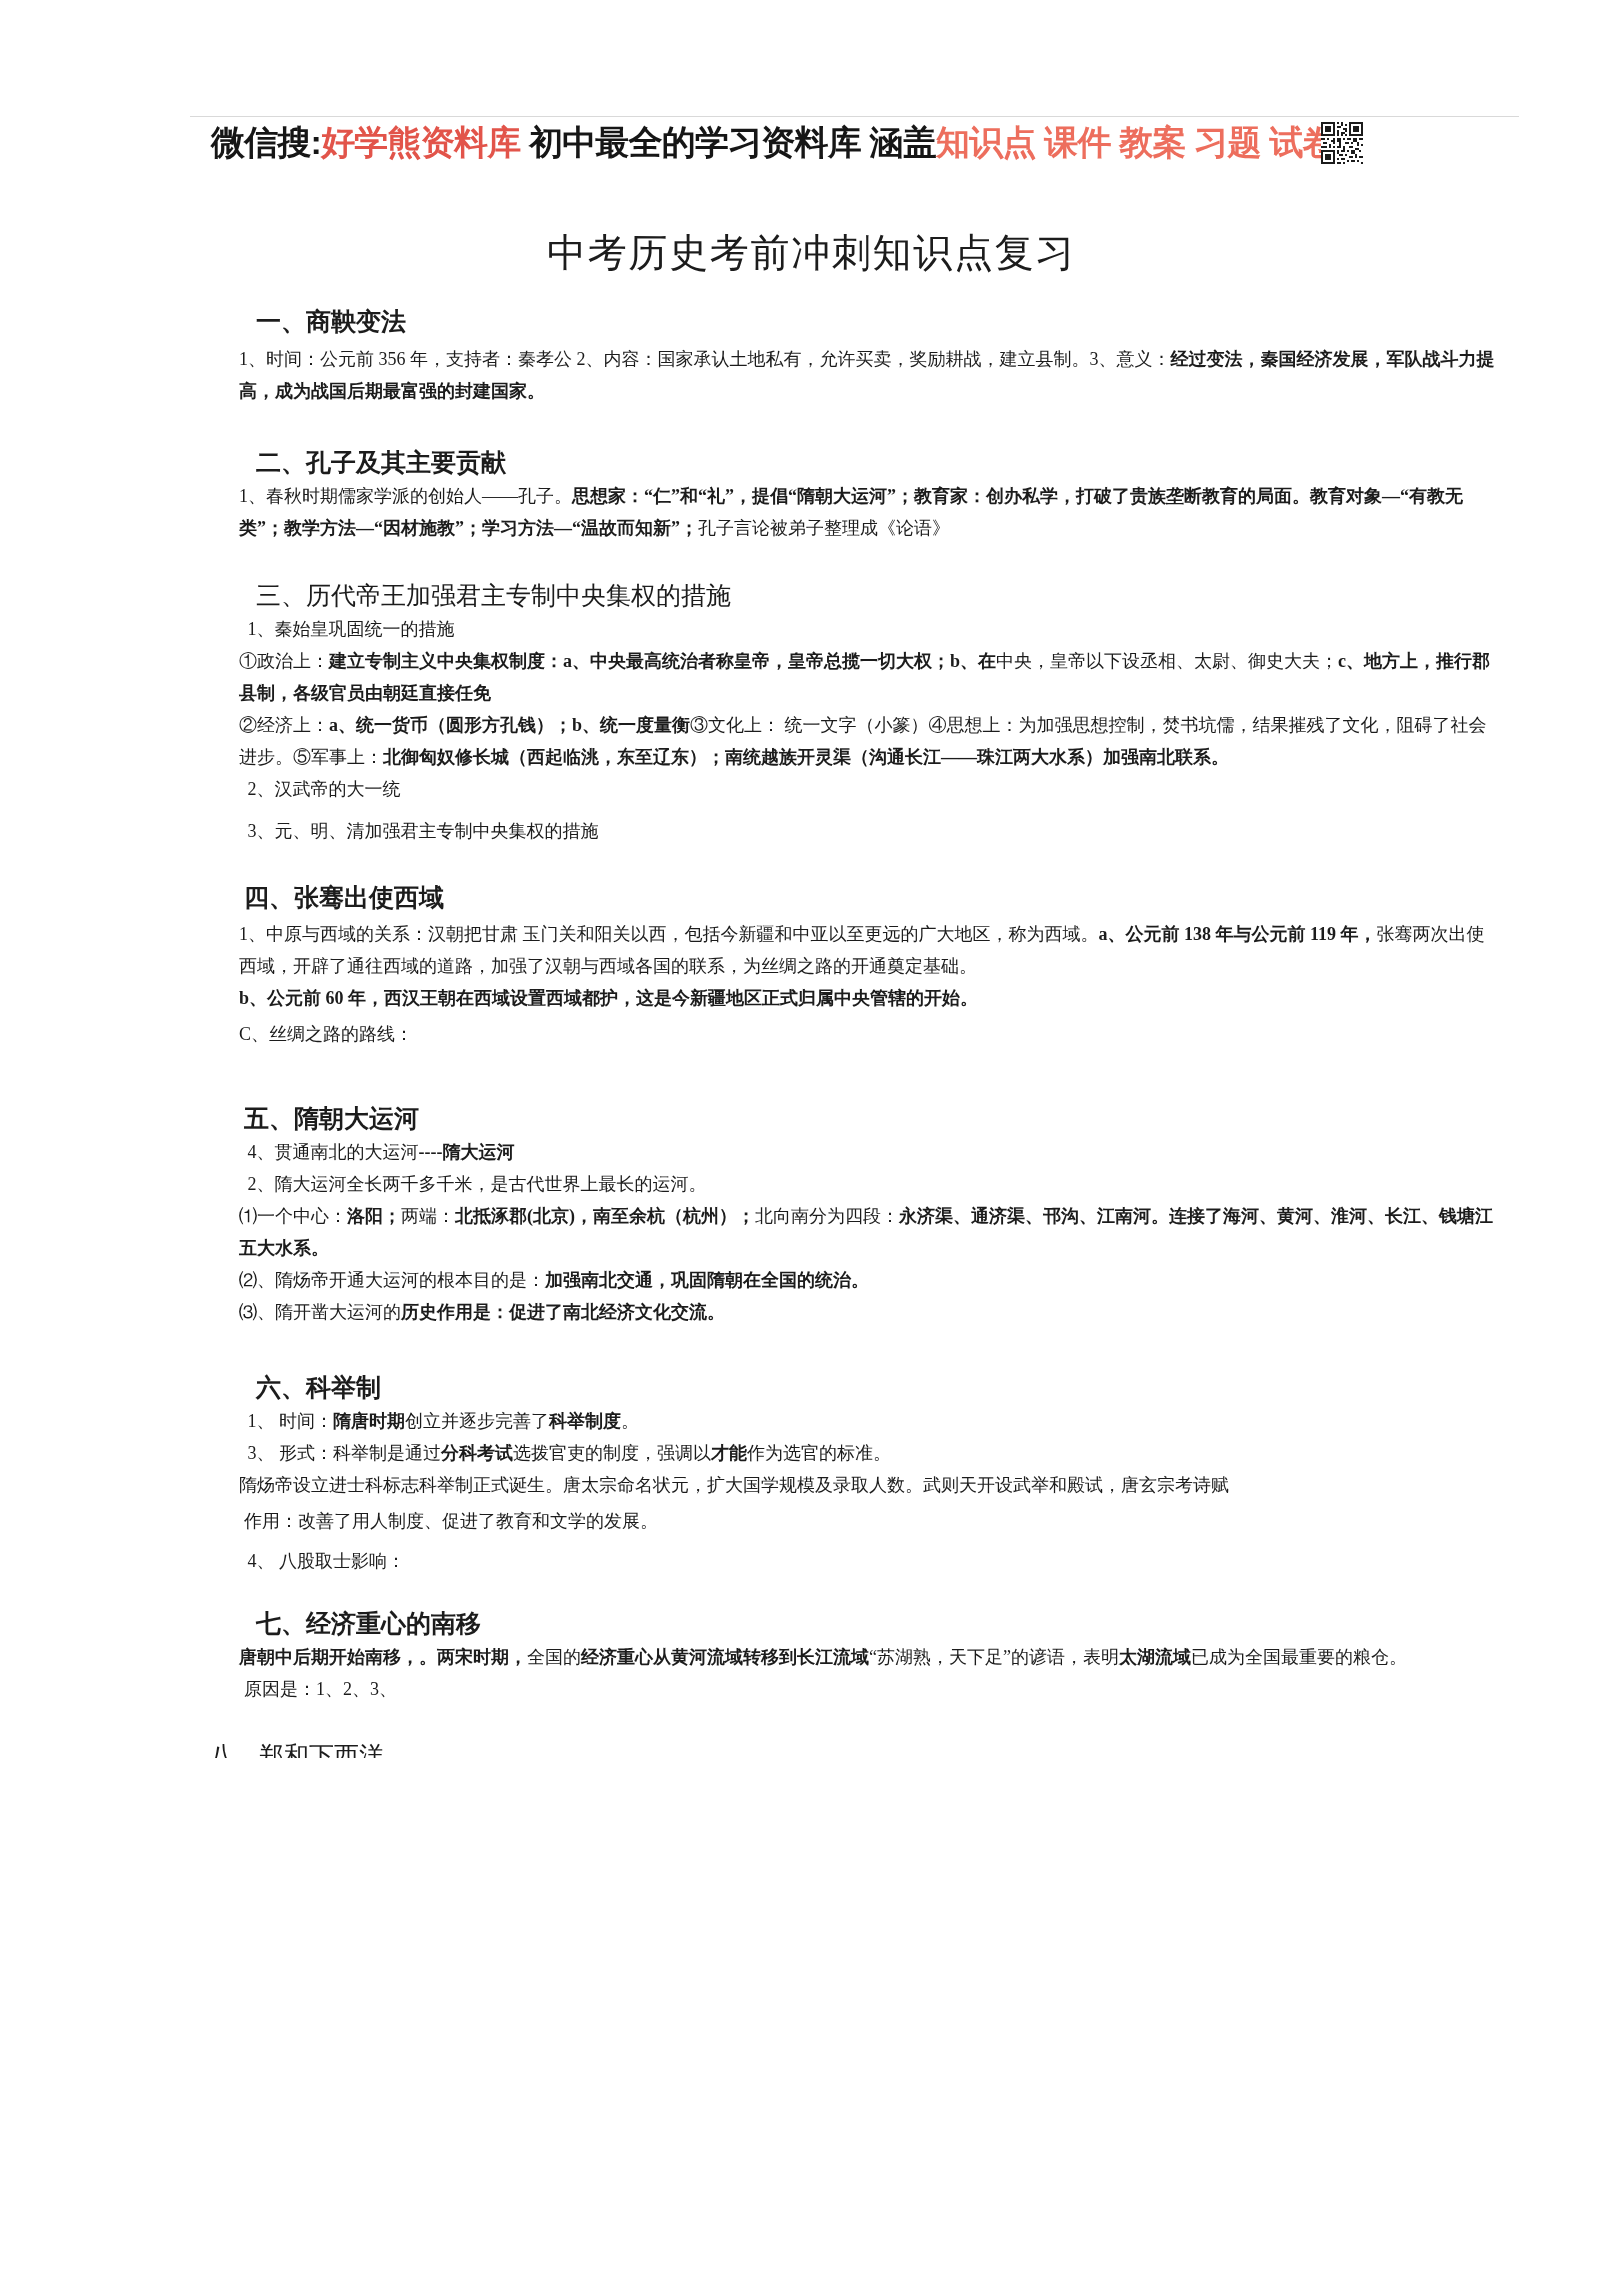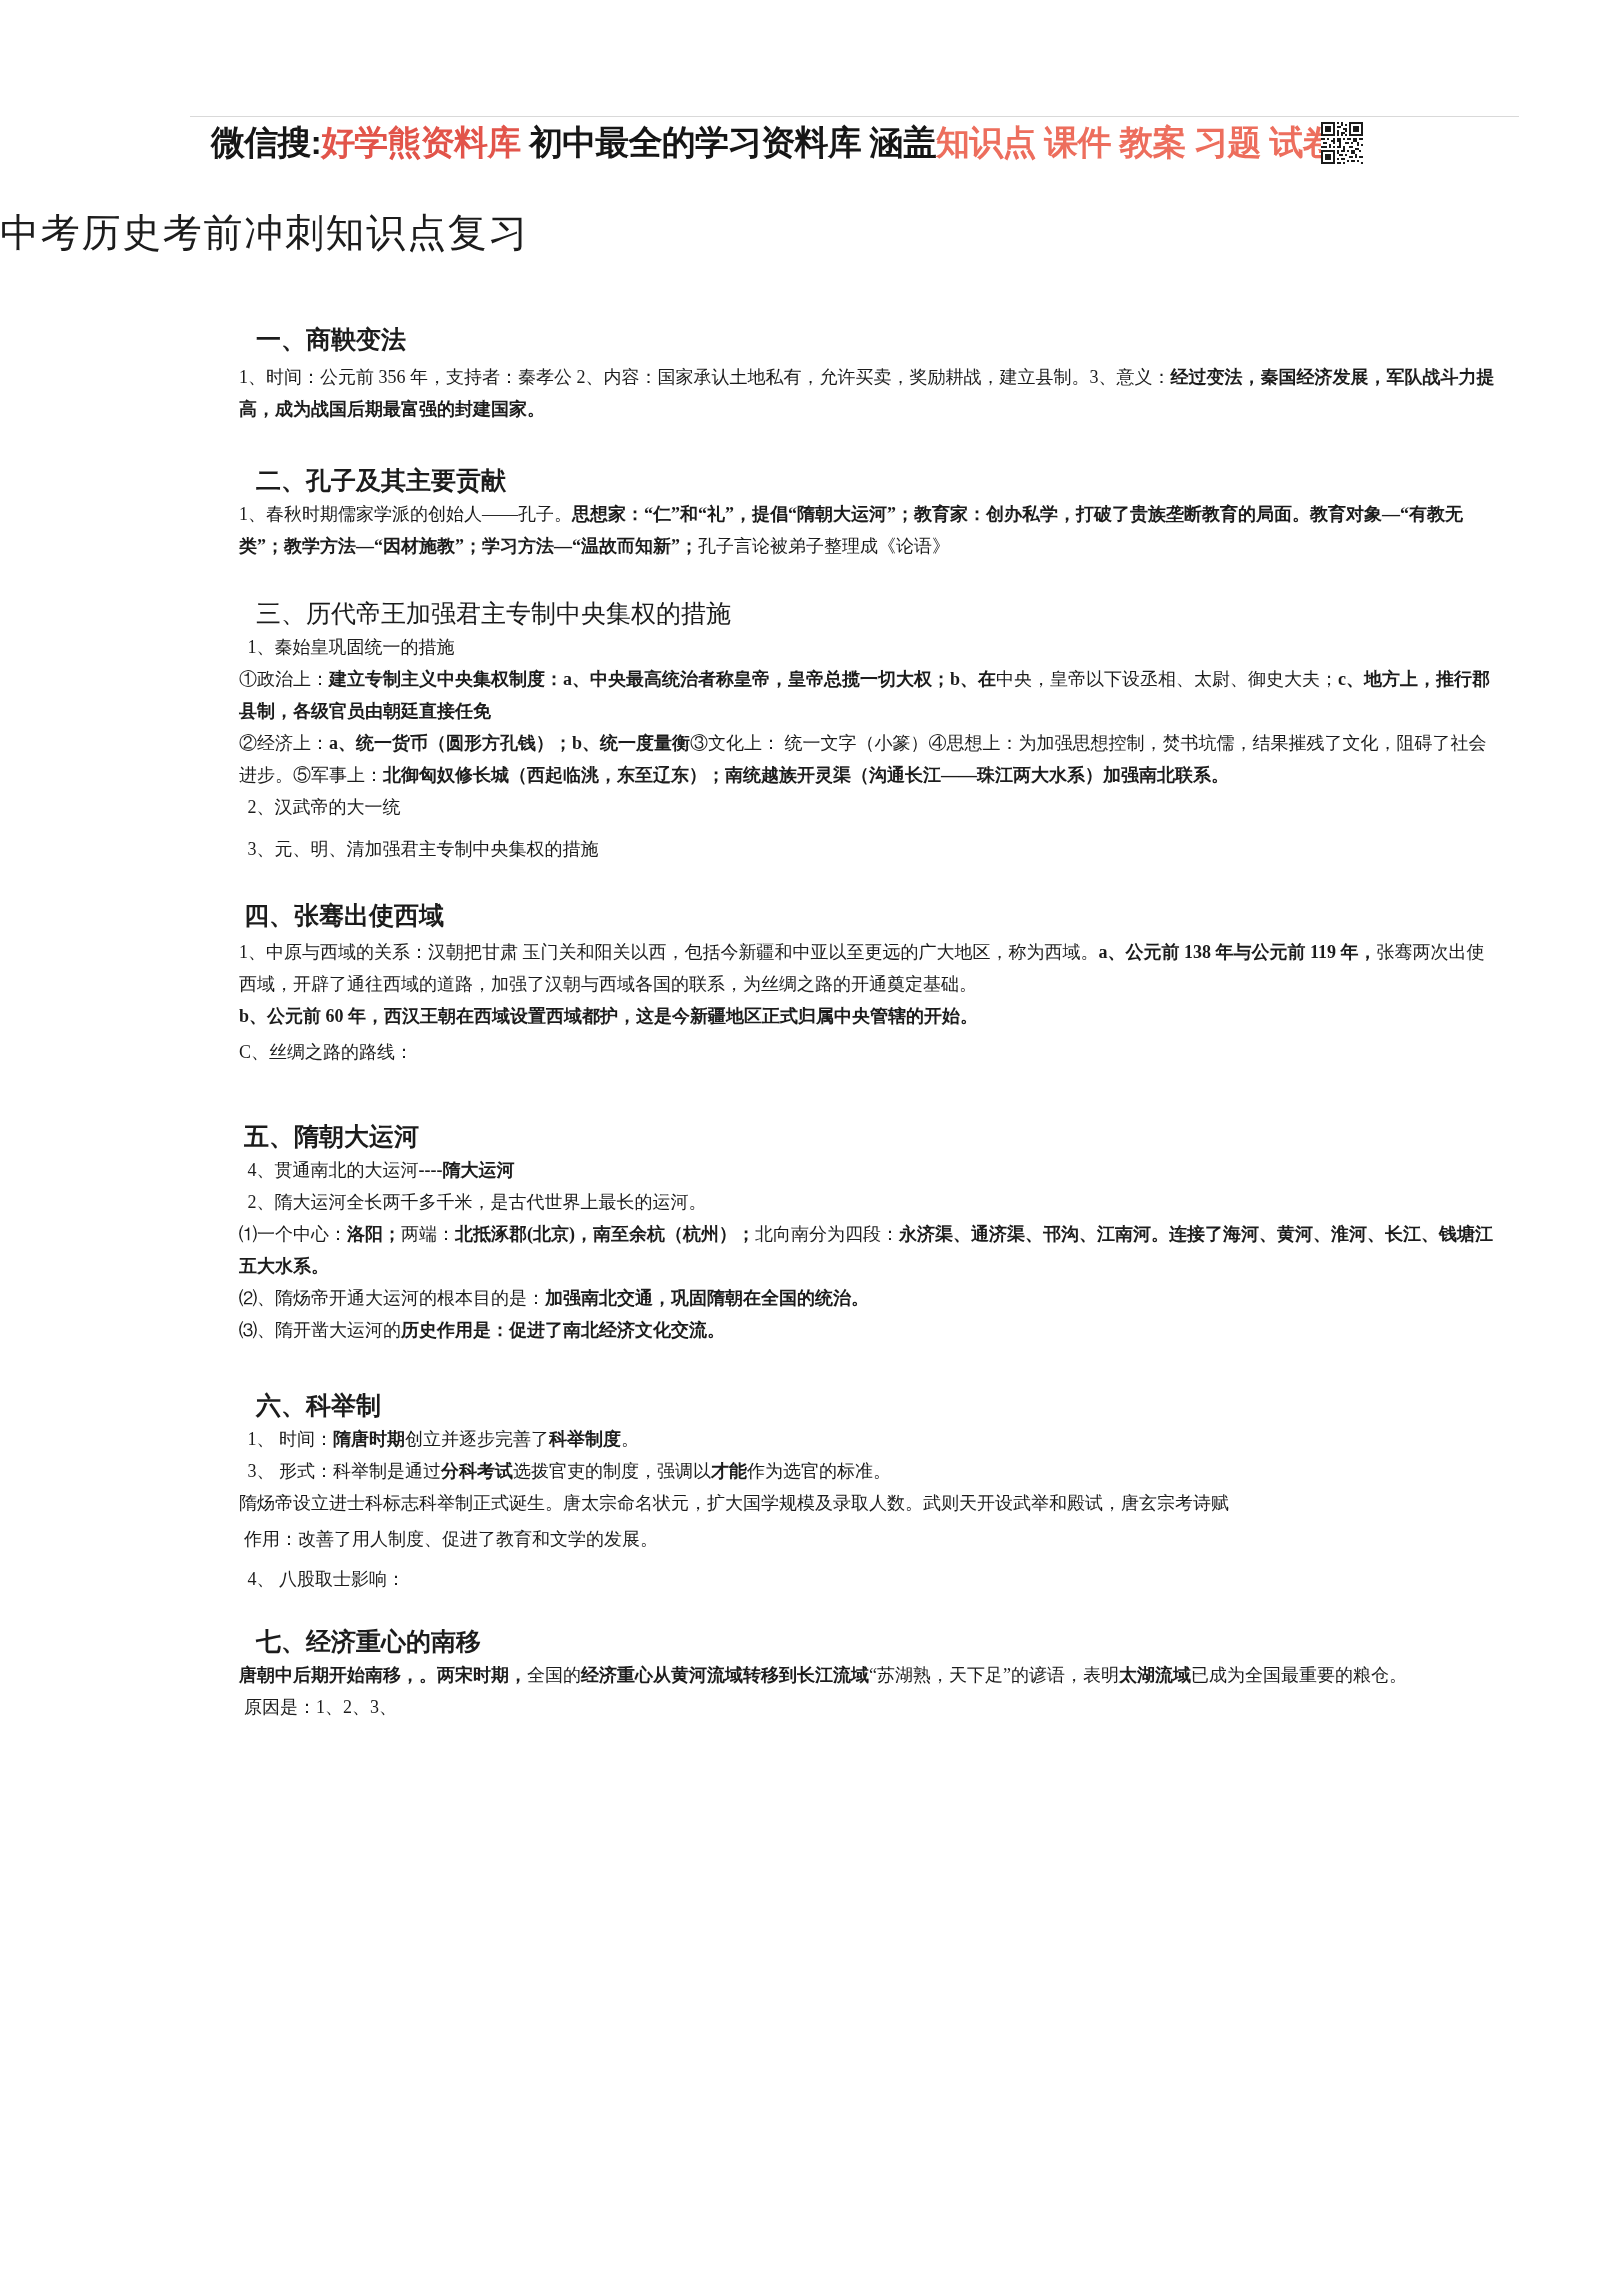--- a/index.html
+++ b/index.html
@@ -7,25 +7,25 @@
   .page{position:relative;width:1623px;height:1758px;background:#ffffff;overflow:hidden;}
 
   
   .banner{position:absolute;left:190px;top:116px;width:1329px;height:51px;
           border-top:1.7px solid #d9d9d9;background:#ffffff;display:flex;align-items:center;}
   .banner-text{font-family:"Liberation Sans", sans-serif;font-weight:900;font-size:34px;
                letter-spacing:-0.8px;margin-left:21px;white-space:nowrap;}
   .qr{position:absolute;left:1321px;top:122px;width:42px;height:42px;shape-rendering:crispEdges;}
 
   
-  .title{position:absolute;top:207px;left:0;width:1623px;margin:0;
+  .title{position:absolute;top:227px;left:0;width:1623px;margin:0;text-align:center;
          font-size:39px;font-weight:400;letter-spacing:1.7px;line-height:51px;}
 
   
-  .content{position:absolute;left:239px;top:316px;width:1260px;}
+  .content{position:absolute;left:239px;top:298px;width:1260px;}
   .heading{font-size:25px;line-height:34px;font-weight:400;}
   .heading.b{font-weight:700;}
   .para{margin:0;font-size:18px;line-height:32px;}
   .b{font-weight:700;}
 
   
   .ind6{margin-left:5px}.ind10{margin-left:8.5px}.ind20{margin-left:17px}.indneg{margin-left:-30px}
   
   .mt4{margin-top:3.4px}.mt5{margin-top:4.2px}.mt8{margin-top:6.8px}.mt9{margin-top:7.6px}
   .mt12{margin-top:10px}.mt32{margin-top:34px}.mt35{margin-top:30px}.mt41{margin-top:35px}

